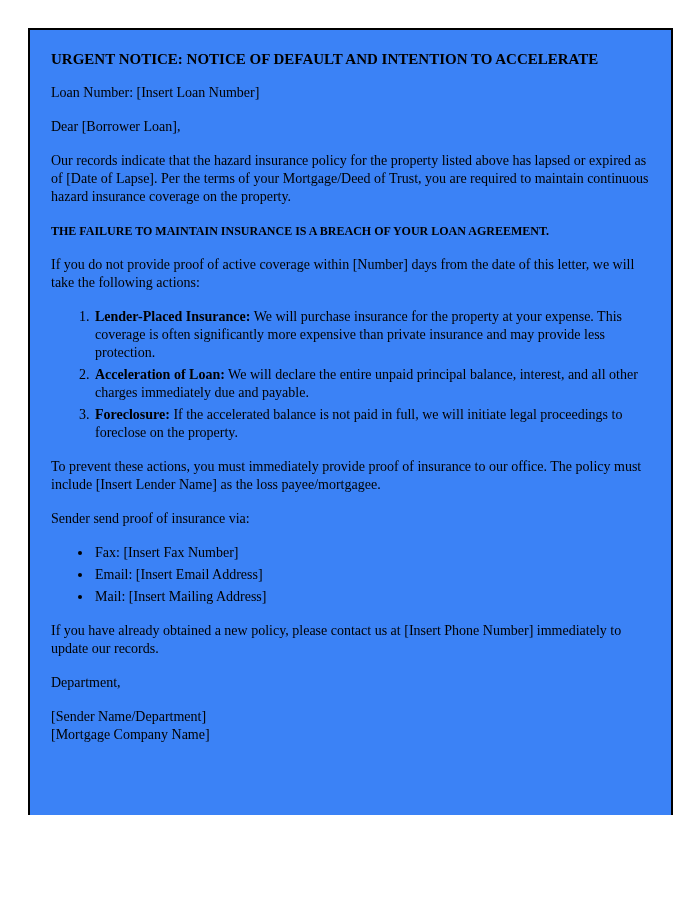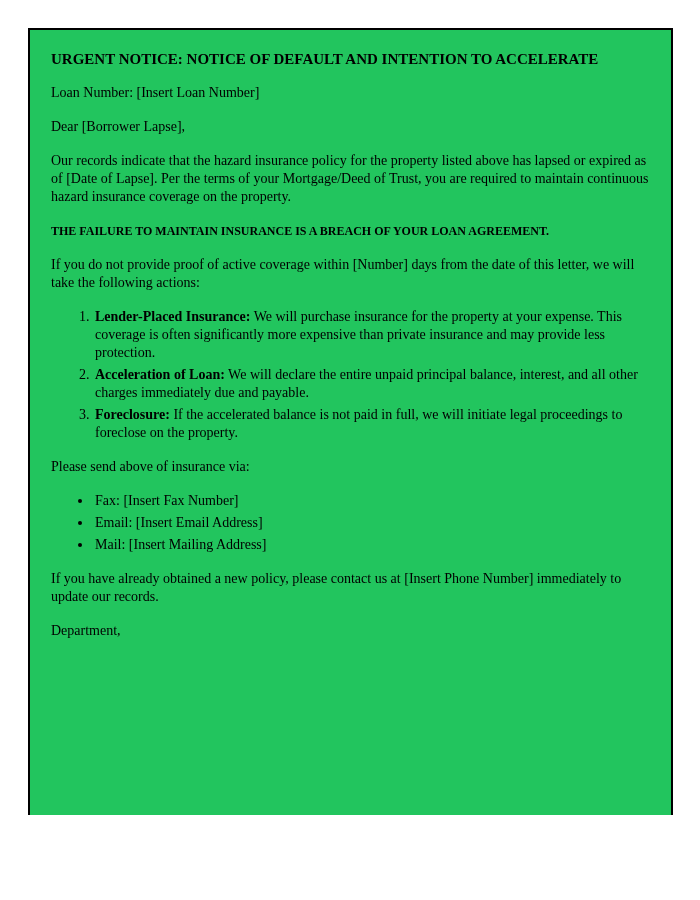--- a/index.html
+++ b/index.html
@@ -21,21 +21,21 @@
     position: absolute;
     top: 28px;
     left: 28px;
     width: 645px;
     height: 787px;
     border: 2px solid #000000;
     border-bottom: none;
     box-sizing: border-box;
     padding: 20px 21px 0 21px;
     overflow: hidden;
-    background: #22c55e;
+    background: #3b82f6;
   }
   .letter-frame p {
     margin: 16px 0;
   }
   .letter-frame p.title {
     margin-top: 0;
     font-weight: bold;
     font-size: 15px;
   }
   .bold-para {
@@ -55,41 +55,43 @@
 </head>
 <body>
 
 <div class="letter-frame">
 
   <p class="title">URGENT NOTICE: NOTICE OF DEFAULT AND INTENTION TO ACCELERATE</p>
 
 
   <p><span>Loan Number: [Insert Loan Number]</span><br></p>
 
-  <p>Dear [Borrower Lapse],</p>
+  <p>Dear [Borrower Loan],</p>
 
   <p>Our records indicate that the hazard insurance policy for the property listed above has lapsed or expired as of [Date of Lapse]. Per the terms of your Mortgage/Deed of Trust, you are required to maintain continuous hazard insurance coverage on the property.</p>
 
   <p class="bold-para">THE FAILURE TO MAINTAIN INSURANCE IS A BREACH OF YOUR LOAN AGREEMENT.</p>
 
   <p>If you do not provide proof of active coverage within [Number] days from the date of this letter, we will take the following actions:</p>
 
   <ol class="actions-list">
     <li><strong>Lender-Placed Insurance:</strong><span> We will purchase insurance for the property at your expense. This coverage is often significantly more expensive than private insurance and may provide less protection.</span></li>
     <li><strong>Acceleration of Loan:</strong><span> We will declare the entire unpaid principal balance, interest, and all other charges immediately due and payable.</span></li>
     <li><strong>Foreclosure:</strong><span> If the accelerated balance is not paid in full, we will initiate legal proceedings to foreclose on the property.</span></li>
   </ol>
 
+  <p>To prevent these actions, you must immediately provide proof of insurance to our office. The policy must include [Insert Lender Name] as the loss payee/mortgagee.</p>
 
-  <p>Please send above of insurance via:</p>
+  <p>Sender send proof of insurance via:</p>
 
   <ul class="proof-list">
     <li>Fax: [Insert Fax Number]</li>
     <li>Email: [Insert Email Address]</li>
     <li>Mail: [Insert Mailing Address]</li>
   </ul>
 
   <p>If you have already obtained a new policy, please contact us at [Insert Phone Number] immediately to update our records.</p>
 
   <p>Department,</p>
 
+  <p><span>[Sender Name/Department]</span><br><span>[Mortgage Company Name]</span></p>
 
 </div>
 
 </body></html>

